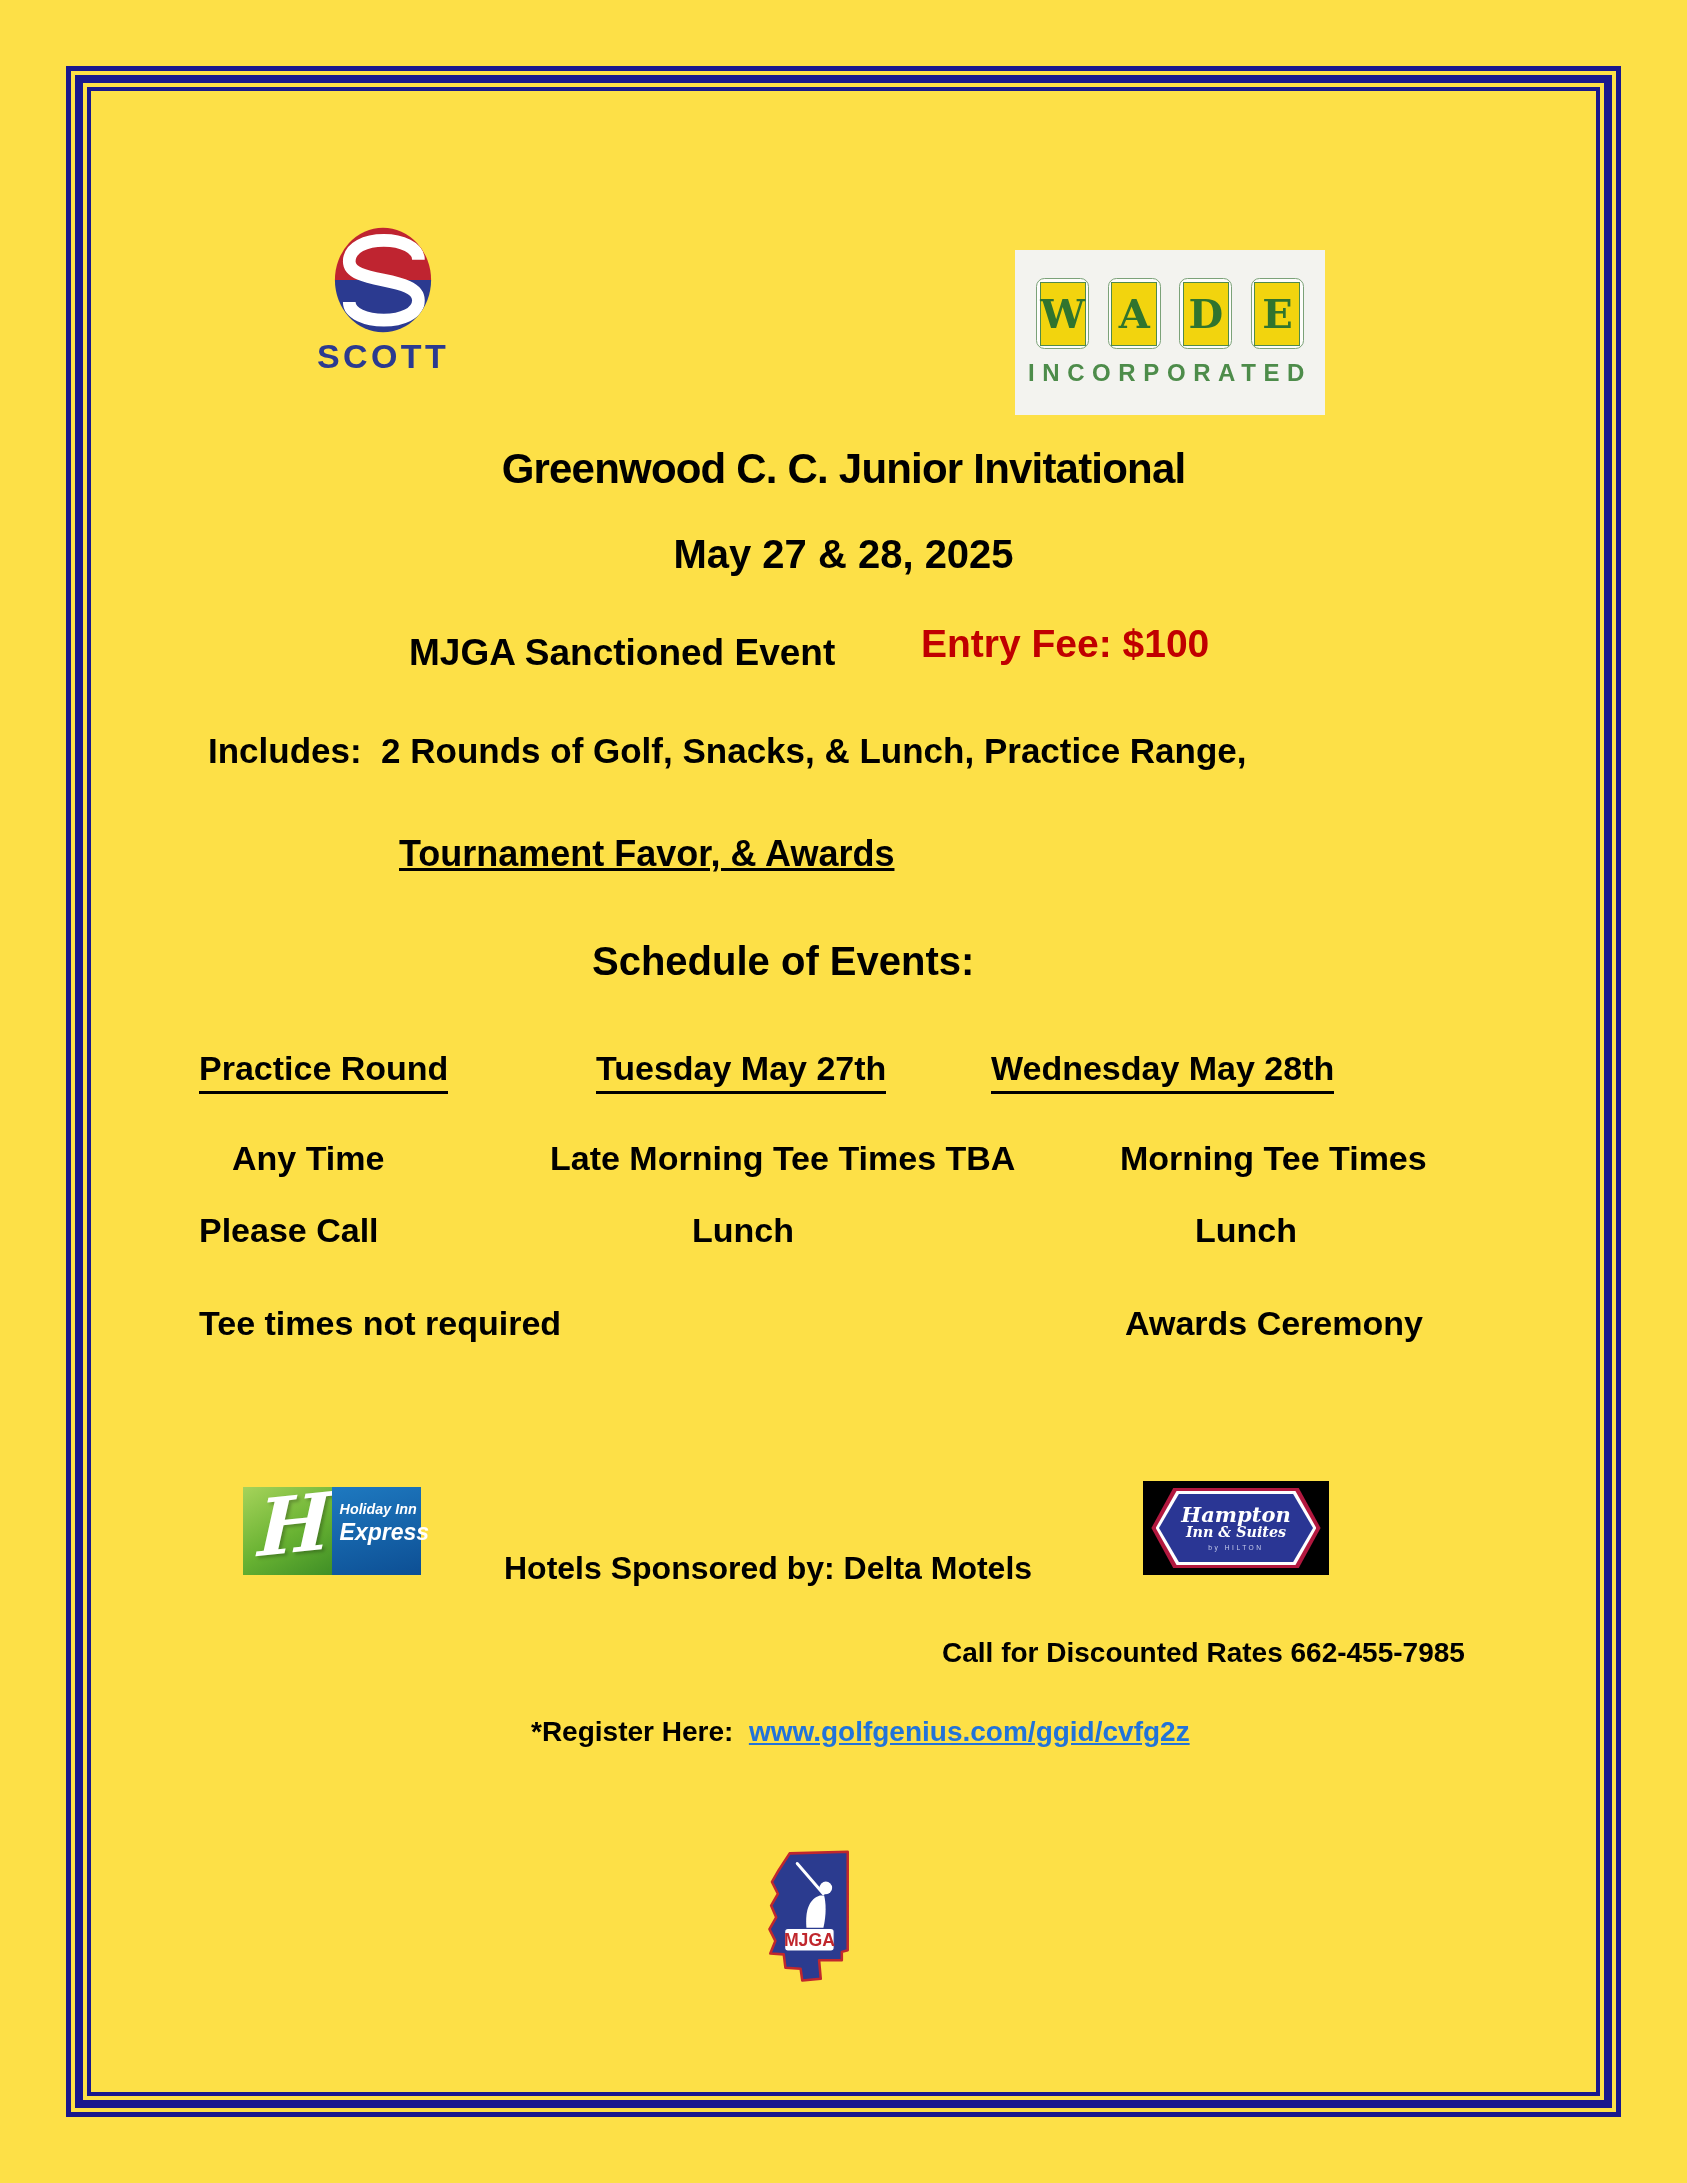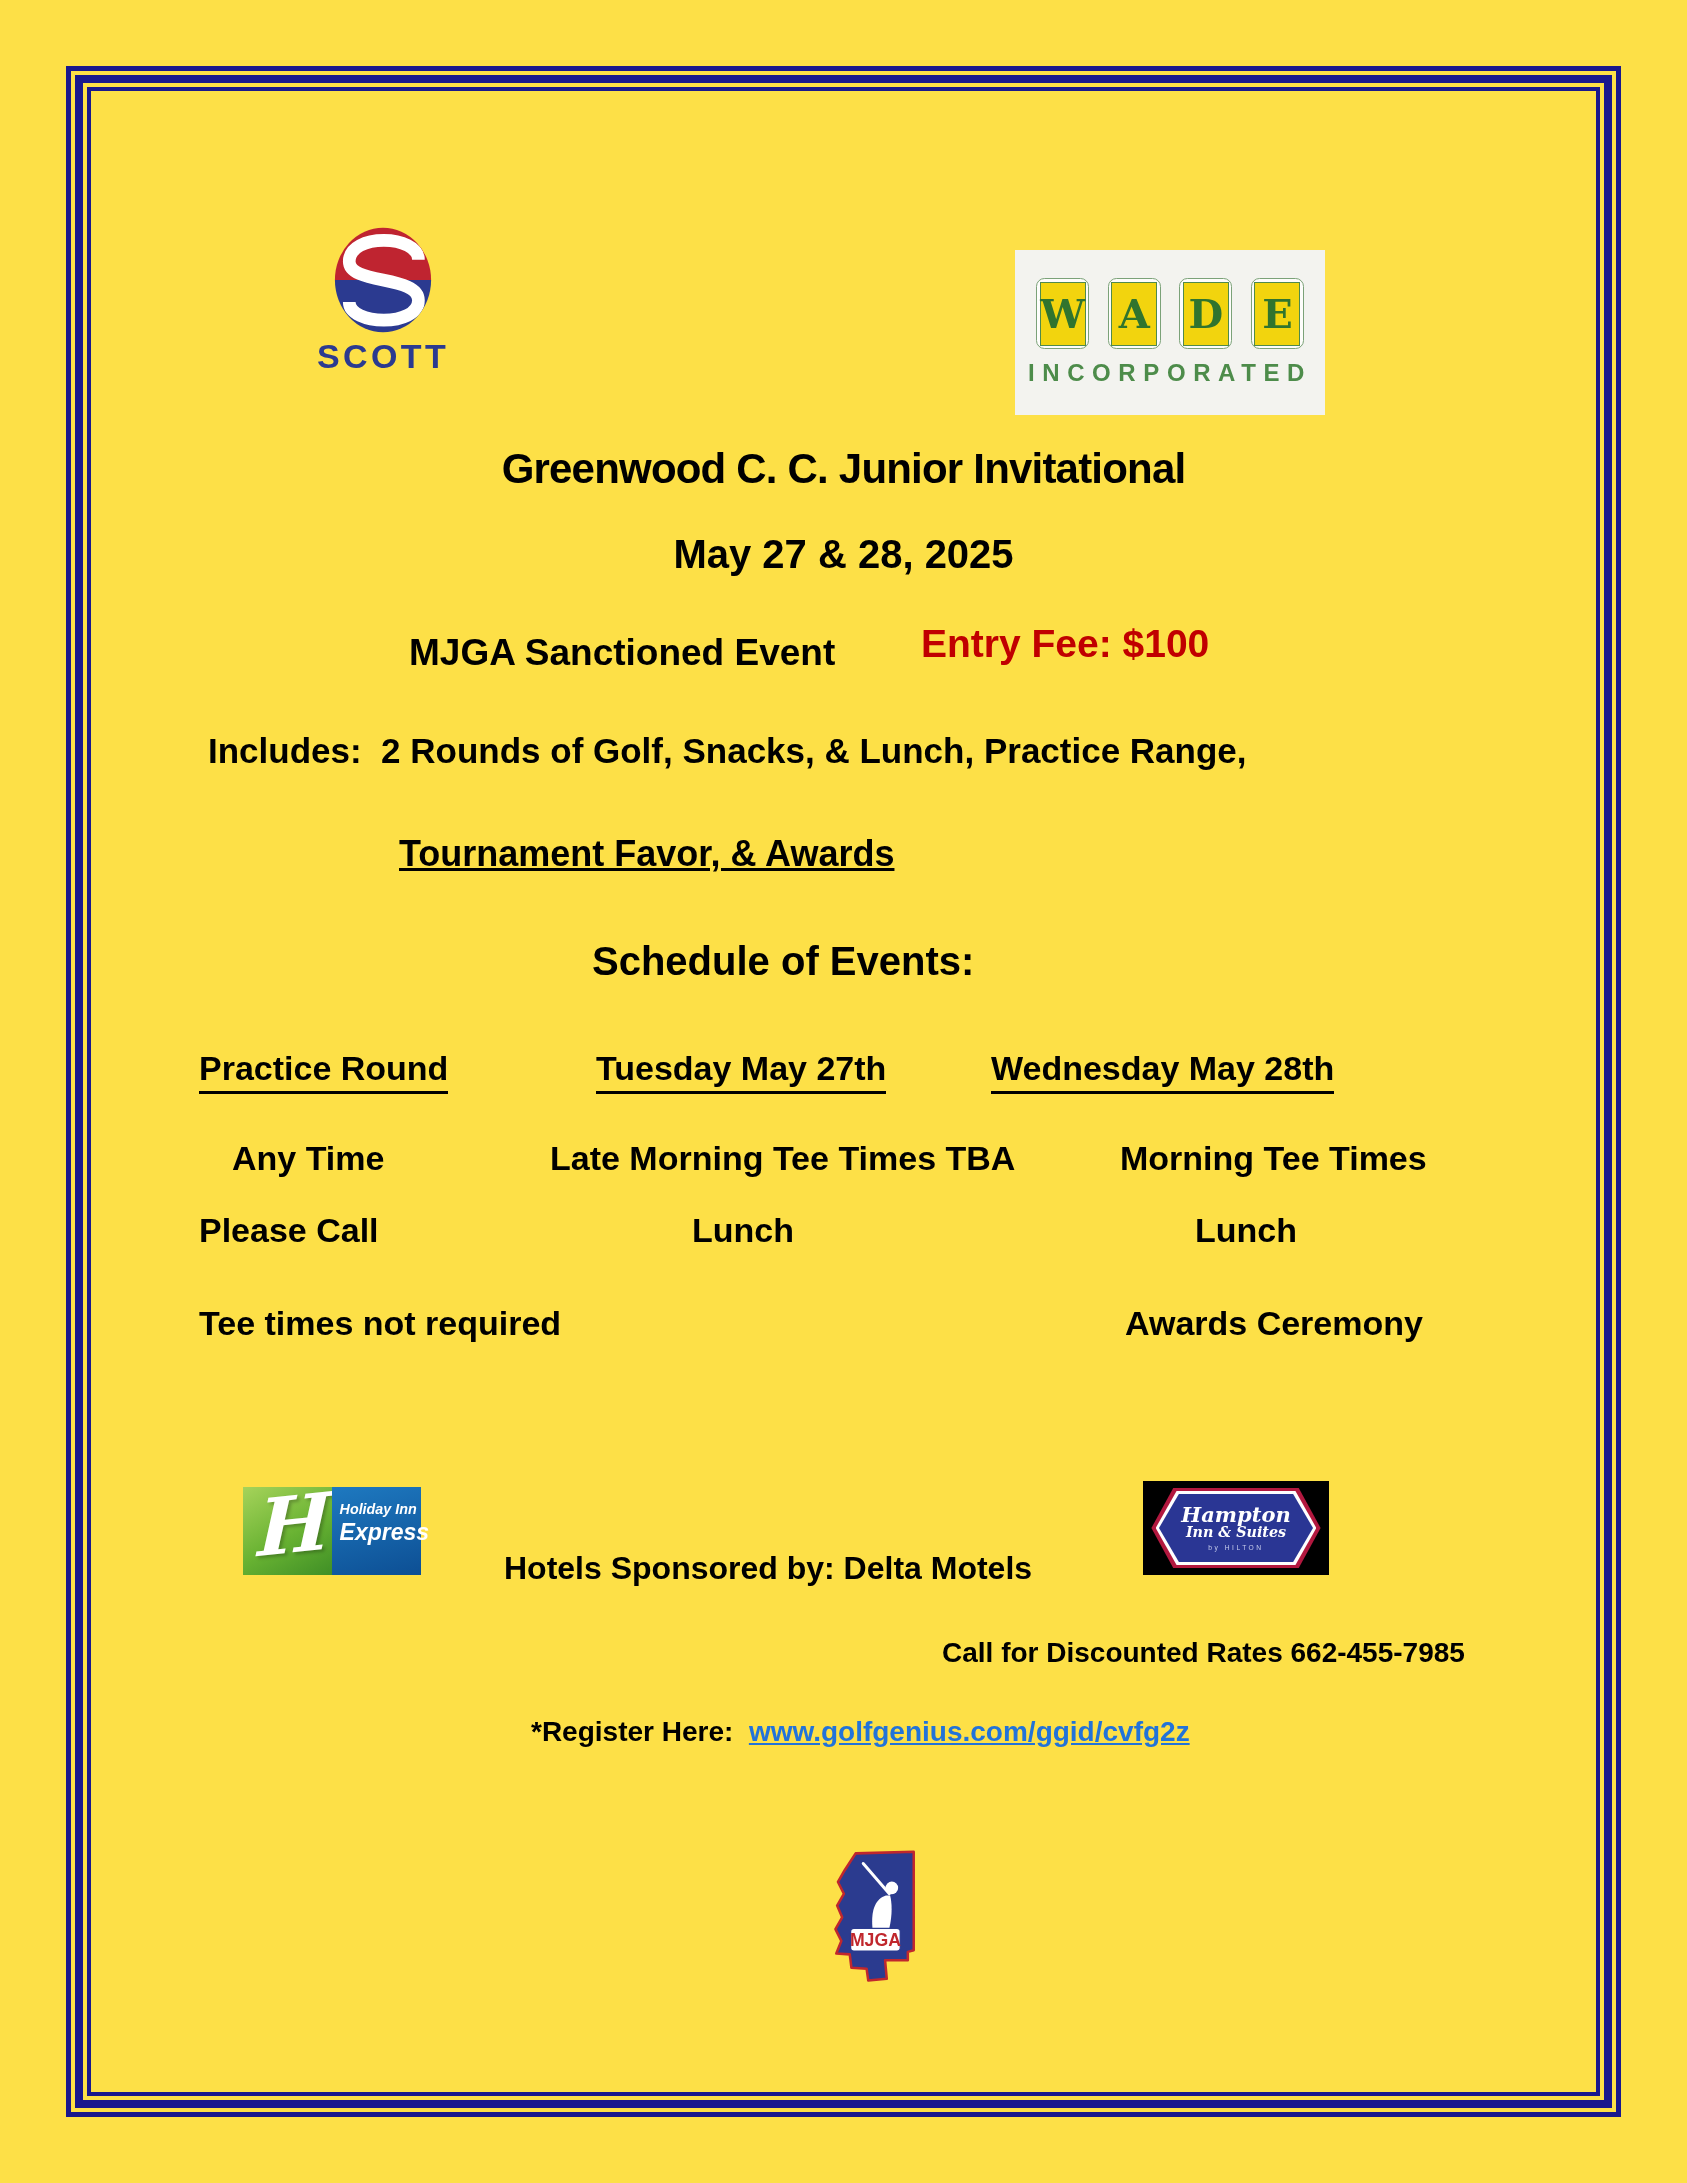--- a/index.html
+++ b/index.html
@@ -62,21 +62,21 @@
   .hamp{left:1143px;top:1481px;width:186px;height:94px;background:#000;}
   .hx{position:absolute;clip-path:polygon(0% 50%,13% 0%,87% 0%,100% 50%,87% 100%,13% 100%);}
   .hx-red{inset:6.7px 8.4px;background:#b2183f;}
   .hx-white{inset:10px 12.7px;background:#fff;}
   .hx-blue{inset:12.7px 16px;background:#2a3694;display:flex;flex-direction:column;
         align-items:center;justify-content:center;color:#fff;}
   .hamp-l1{font-family:"DejaVu Serif",serif;font-style:italic;font-weight:bold;font-size:21px;line-height:1;}
   .hamp-l2{font-family:"DejaVu Serif",serif;font-style:italic;font-weight:bold;font-size:14.3px;line-height:1.1;}
   .hamp-l3{font-size:6.7px;letter-spacing:2.5px;color:#c9cfec;margin-top:3.4px;}
 
-  .mjga{left:832px;top:1850px;}
+  .mjga{left:766px;top:1850px;}
 </style>
 </head>
 <body>
 
 <div class="page" style="--frame:#19188d;">
 
   <div class="frame-outer"></div>
   <div class="frame-mid"></div>
   <div class="frame-inner"></div>
 

